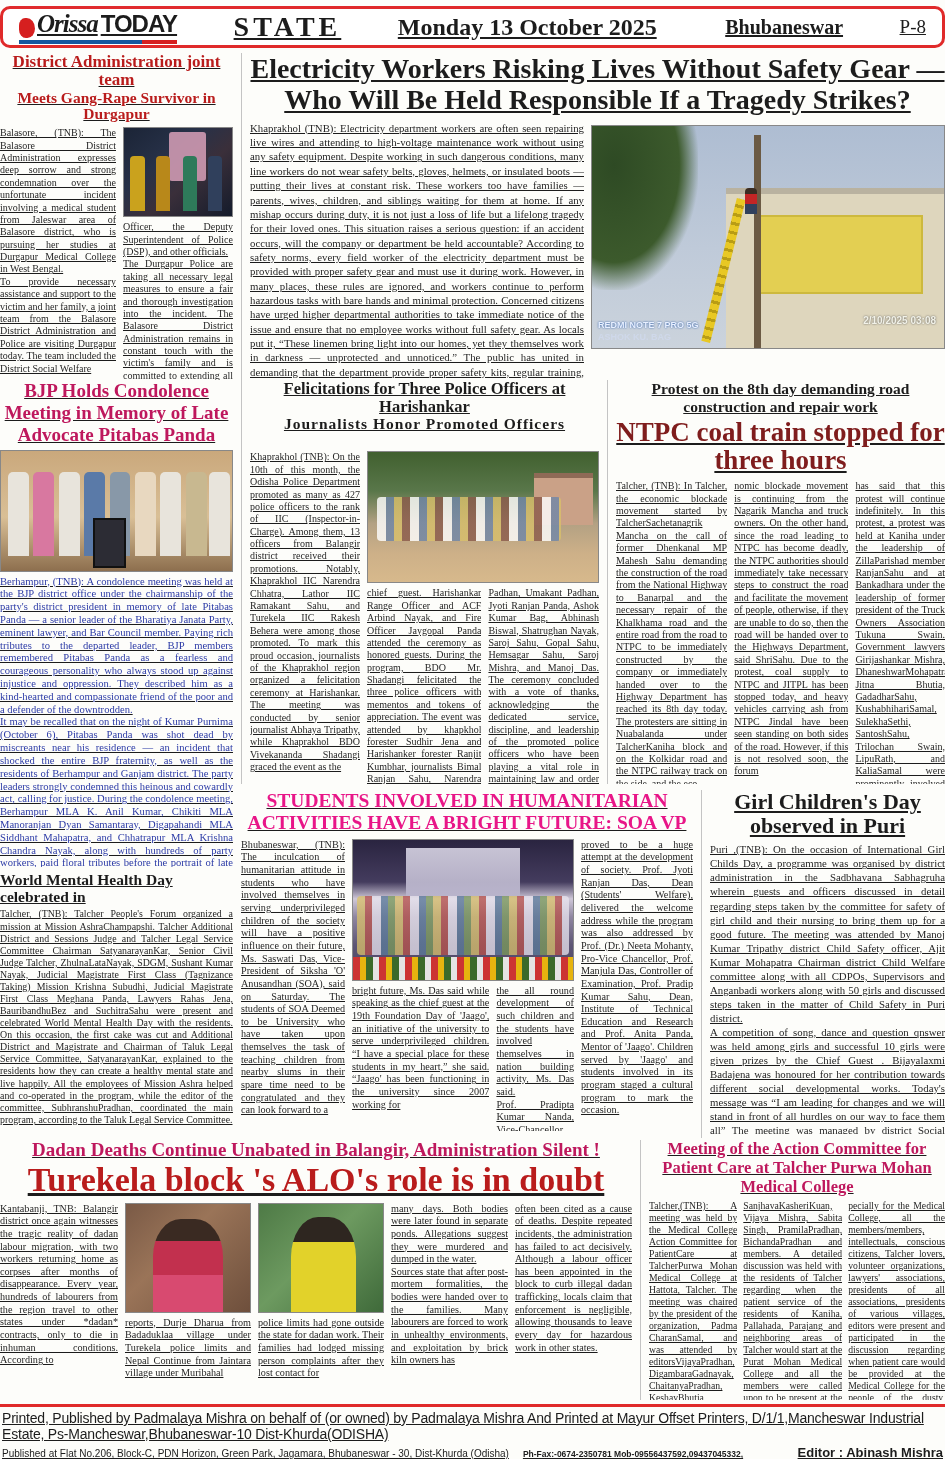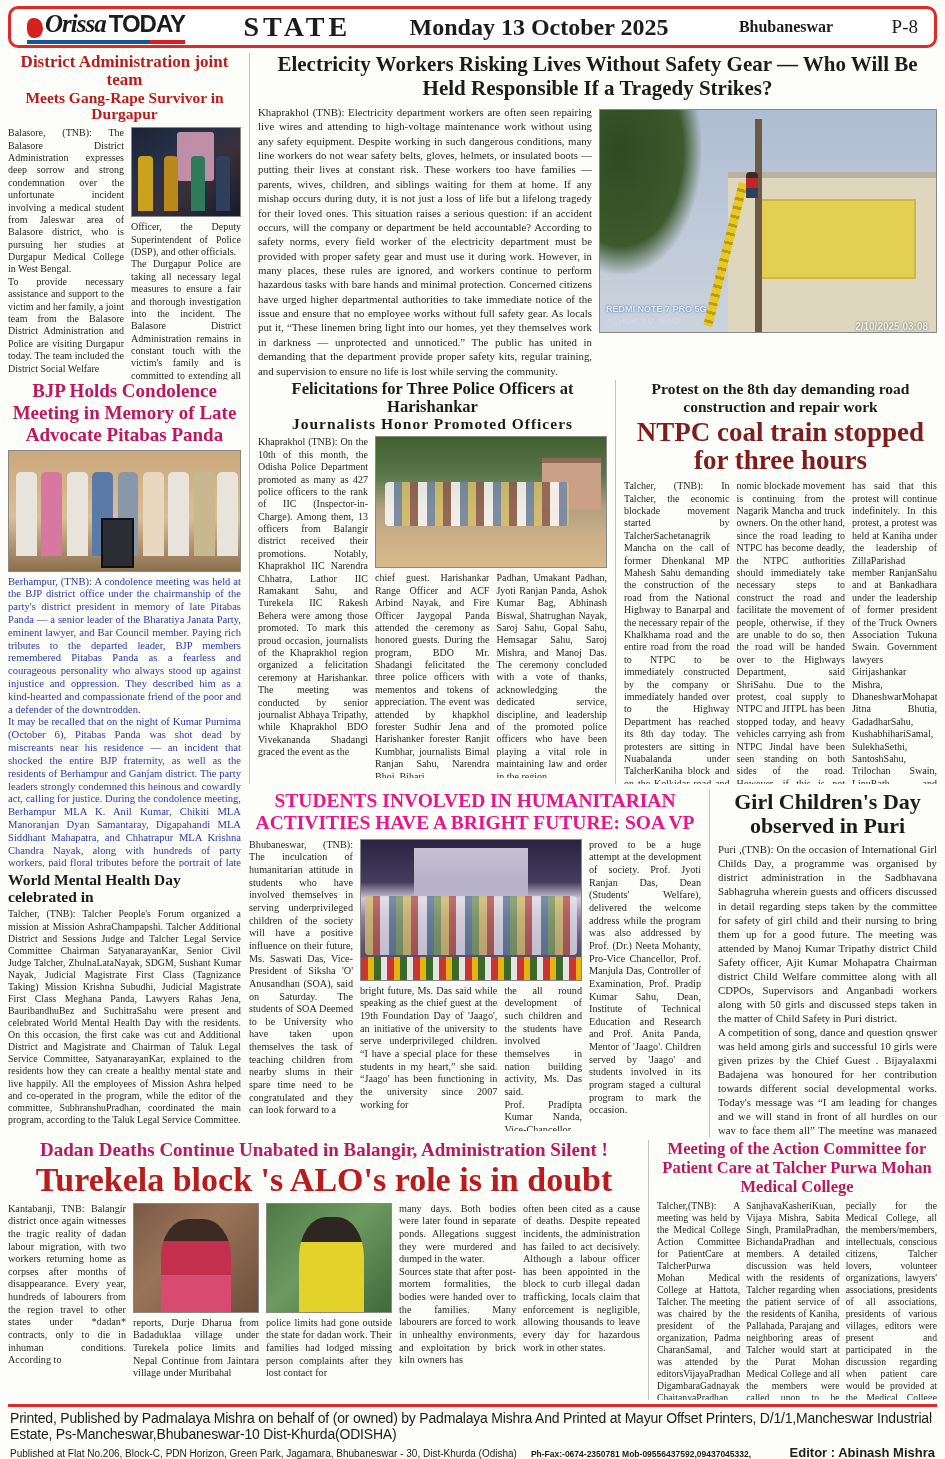--- a/index.html
+++ b/index.html
@@ -1,37 +1,37 @@
 <!DOCTYPE html>
 <html><head>
 <meta charset="utf-8">
 <style>
   * { margin:0; padding:0; box-sizing:border-box; }
   html,body { background:#e9e9e9; }
   .page {
     width:945px; height:1459px; margin:0 auto; background:#fdfdfa;
     font-family:"Liberation Serif", serif; color:#1c1c1c;
-    padding:6px 8px; position:relative; overflow:hidden;
+    padding:6px 0; position:relative; overflow:hidden;text-decoration:underline;
   }
   
   .masthead {
     border:3px solid #e02a2a; border-radius:10px; height:42px;
     display:flex; align-items:center; justify-content:space-between;
     padding:0 16px; background:#fff;
   }
   .logo { display:flex; align-items:flex-end; position:relative; padding-bottom:6px; }
   .logo-map { width:16px; height:20px; background:#d61f1f; display:inline-block;
     border-radius:40% 55% 50% 45%; margin-right:2px; }
   .logo-orissa { font-style:italic; font-weight:bold; font-size:25px; letter-spacing:-1px; }
   .logo-today { font-family:"Liberation Sans",sans-serif; font-weight:bold; font-size:24px; letter-spacing:-1px; margin-left:3px; }
   .logo-bar { position:absolute; left:0; right:0; bottom:0; height:4px;
     background:linear-gradient(to right,#16569e 0%,#16569e 78%,#d61f1f 78%,#d61f1f 100%); }
   .m-state { font-size:28px; font-weight:bold; letter-spacing:4px; }
   .m-date { font-size:24px; font-weight:bold; }
-  .m-city { font-size:16px; font-weight:bold;margin-left:12px; }
+  .m-city { font-size:20px; font-weight:bold;margin-left:12px; }
   .m-page { font-size:19px; }
   
   .bodytxt { text-align:justify; line-height:1.24; white-space:pre-line; color:#262626;
     font-size:10px; overflow:hidden; }
   .cols { display:flex; gap:7px; }
   .art { overflow:hidden; }
   .hl { text-align:center; font-weight:bold; line-height:1.08; }
   .red  { color:#b91c1c; }
   .blue { color:#be185d; }
   .purple { color:#7f1d1d; }
@@ -48,40 +48,40 @@
   .colB { flex:1; min-width:0; }
   
   .art-durg .hl1 { font-size:17px; }
   .art-durg .hl2 { font-size:15.5px; }
   .durg-photo { width:100%; height:90px;
     background:linear-gradient(140deg,#1b2436 0%,#273148 35%,#3a2f3a 60%,#141b2b 100%); }
   .durg-pink { position:absolute; top:4px; left:42%; width:34%; height:55%;
     background:#d8a0b8; border-radius:3px; opacity:.85; }
   .durg-person { position:absolute; bottom:6%; width:13%; height:62%; border-radius:4px 4px 0 0; }
   
-  .art-elec .hl1 { font-size:21px; line-height:1.12; }
+  .art-elec .hl1 { font-size:28px; line-height:1.12; }
   .elec-body { width:334px; flex:none; font-size:10.8px; line-height:1.33; }
   .elec-photo { flex:1; height:224px; margin-top:4px;
     background:linear-gradient(to bottom,#aebdd2 0%,#bfcad9 55%,#cbd3dc 100%); }
   .elec-tree { position:absolute; left:-4%; top:-6%; width:34%; height:80%;
     background:radial-gradient(ellipse at 30% 30%, #2e4a24 0%, #3c5a2c 55%, transparent 72%); }
   .elec-bldg { position:absolute; right:0; top:28%; width:62%; height:72%;
     background:#ded6bd; border-top:6px solid #b9b2a0; }
   .elec-ad { position:absolute; right:6%; top:40%; width:48%; height:36%;
     background:#e3cf52; border:2px solid #cdb93e; }
   .elec-pole { position:absolute; left:46%; top:4%; width:7px; height:96%; background:#6b5a44; }
   .elec-ladder { position:absolute; left:36%; top:32%; width:9px; height:66%;
     background:repeating-linear-gradient(to bottom,#e8c824 0 6px,#b99d14 6px 9px);
     transform:rotate(14deg); }
   .elec-man { position:absolute; left:43.5%; top:28%; width:12px; height:26px;
     background:linear-gradient(to bottom,#3a2c22 0 22%, #c22525 22% 62%, #30405c 62% 100%); border-radius:4px 4px 0 0;}
   .wm { position:absolute; font-family:"Liberation Sans",sans-serif; font-weight:bold; }
   .wm-device { left:6px; bottom:18px; font-size:9px; color:#e8f0ff; text-shadow:0 0 2px #1b4fa0; }
   .wm-name { left:6px; bottom:6px; font-size:9px; color:#cfd8ea; }
-  .wm-date { right:8px; bottom:0; font-size:10px; color:#f2f2e8; text-shadow:0 0 2px #555; }
+  .wm-date { right:8px; bottom:22px; font-size:10px; color:#f2f2e8; text-shadow:0 0 2px #555; }
   
   .art-bjp .hl1 { font-size:19px; line-height:1.15; }
   .bjp-photo { width:100%; height:122px; margin:4px 0 4px 0;
     background:linear-gradient(to bottom,#caa87c 0%,#d9bf96 55%,#8d6f4e 100%); }
   .bjp-person { position:absolute; top:18%; width:9%; height:70%; border-radius:5px 5px 0 0; }
   .bjp-portrait { position:absolute; bottom:2%; left:40%; width:14%; height:42%;
     background:#2c2c34; border:2px solid #111; }
   .bjp-body { font-size:10.6px; line-height:1.21; }
   
   .art-mh .hl1 { font-size:15.5px; text-align:left; }
@@ -222,21 +222,21 @@
         <div class="bodytxt mh-body" style="margin-top:3px;">Talcher, (TNB): Talcher People's Forum organized a mission at Mission AshraChampapshi. Talcher Additional District and Sessions Judge and Talcher Legal Service Committee Chairman SatyanarayanKar, Senior Civil Judge Talcher, ZhulnaLataNayak, SDGM, Sushant Kumar Nayak, Judicial Magistrate First Class (Tagnizance Taking) Mission Krishna Subudhi, Judicial Magistrate First Class Meghana Panda, Lawyers Rahas Jena, BauribandhuBez and SuchitraSahu were present and celebrated World Mental Health Day with the residents. On this occasion, the first cake was cut and Additional District and Magistrate and Chairman of Taluk Legal Service Committee, SatyanarayanKar, explained to the residents how they can create a healthy mental state and live happily. All the employees of Mission Ashra helped and co-operated in the program, while the editor of the committee, SubhranshuPradhan, coordinated the main program, according to the Taluk Legal Service Committee.</div>
       </div>
     </div>
 
     <div class="colB">
       <div class="row" style="height:404px; gap:8px;">
 
         <div class="art art-fel vsep" style="width:358px; flex:none; padding-left:8px;">
           <div class="hl hl1">Felicitations for Three Police Officers at Harishankar</div>
           <div class="hl hl2">Journalists Honor Promoted Officers</div>
-          <div class="cols" style="margin-top:4px; height:348px;">
+          <div class="cols" style="margin-top:19px; height:348px;">
             <div class="bodytxt fel-col1">Khaprakhol (TNB): On the 10th of this month, the Odisha Police Department promoted as many as 427 police officers to the rank of IIC (Inspector-in-Charge). Among them, 13 officers from Balangir district received their promotions.  Notably, Khaprakhol IIC Narendra Chhatra, Lathor IIC Ramakant Sahu, and Turekela IIC Rakesh Behera were among those promoted. To mark this proud occasion, journalists of the Khaprakhol region organized a felicitation ceremony at Harishankar. The meeting was conducted by senior journalist Abhaya Tripathy, while Khaprakhol BDO Vivekananda Shadangi graced the event as the</div>
             <div style="flex:1; min-width:0;">
               <div class="ph fel-photo">
                 <span class="fel-house"></span>
                 <span class="fel-people"></span>
               </div>
               <div class="cols" style="height:206px;">
                 <div class="bodytxt">chief guest. Harishankar Range Officer and ACF Arbind Nayak, and Fire Officer Jaygopal Panda attended the ceremony as honored guests. During the program, BDO Mr. Shadangi felicitated the three police officers with mementos and tokens of appreciation. The event was attended by khapkhol forester Sudhir Jena and Harishanker forester Ranjit Kumbhar, journalists Bimal Ranjan Sahu, Narendra Bhoi, Bihari</div>
                 <div class="bodytxt">Padhan, Umakant Padhan, Jyoti Ranjan Panda, Ashok Kumar Bag, Abhinash Biswal, Shatrughan Nayak, Saroj Sahu, Gopal Sahu, Hemsagar Sahu, Saroj Mishra, and Manoj Das. The ceremony concluded with a vote of thanks, acknowledging the dedicated service, discipline, and leadership of the promoted police officers who have been playing a vital role in maintaining law and order in the region.</div>
               </div>

